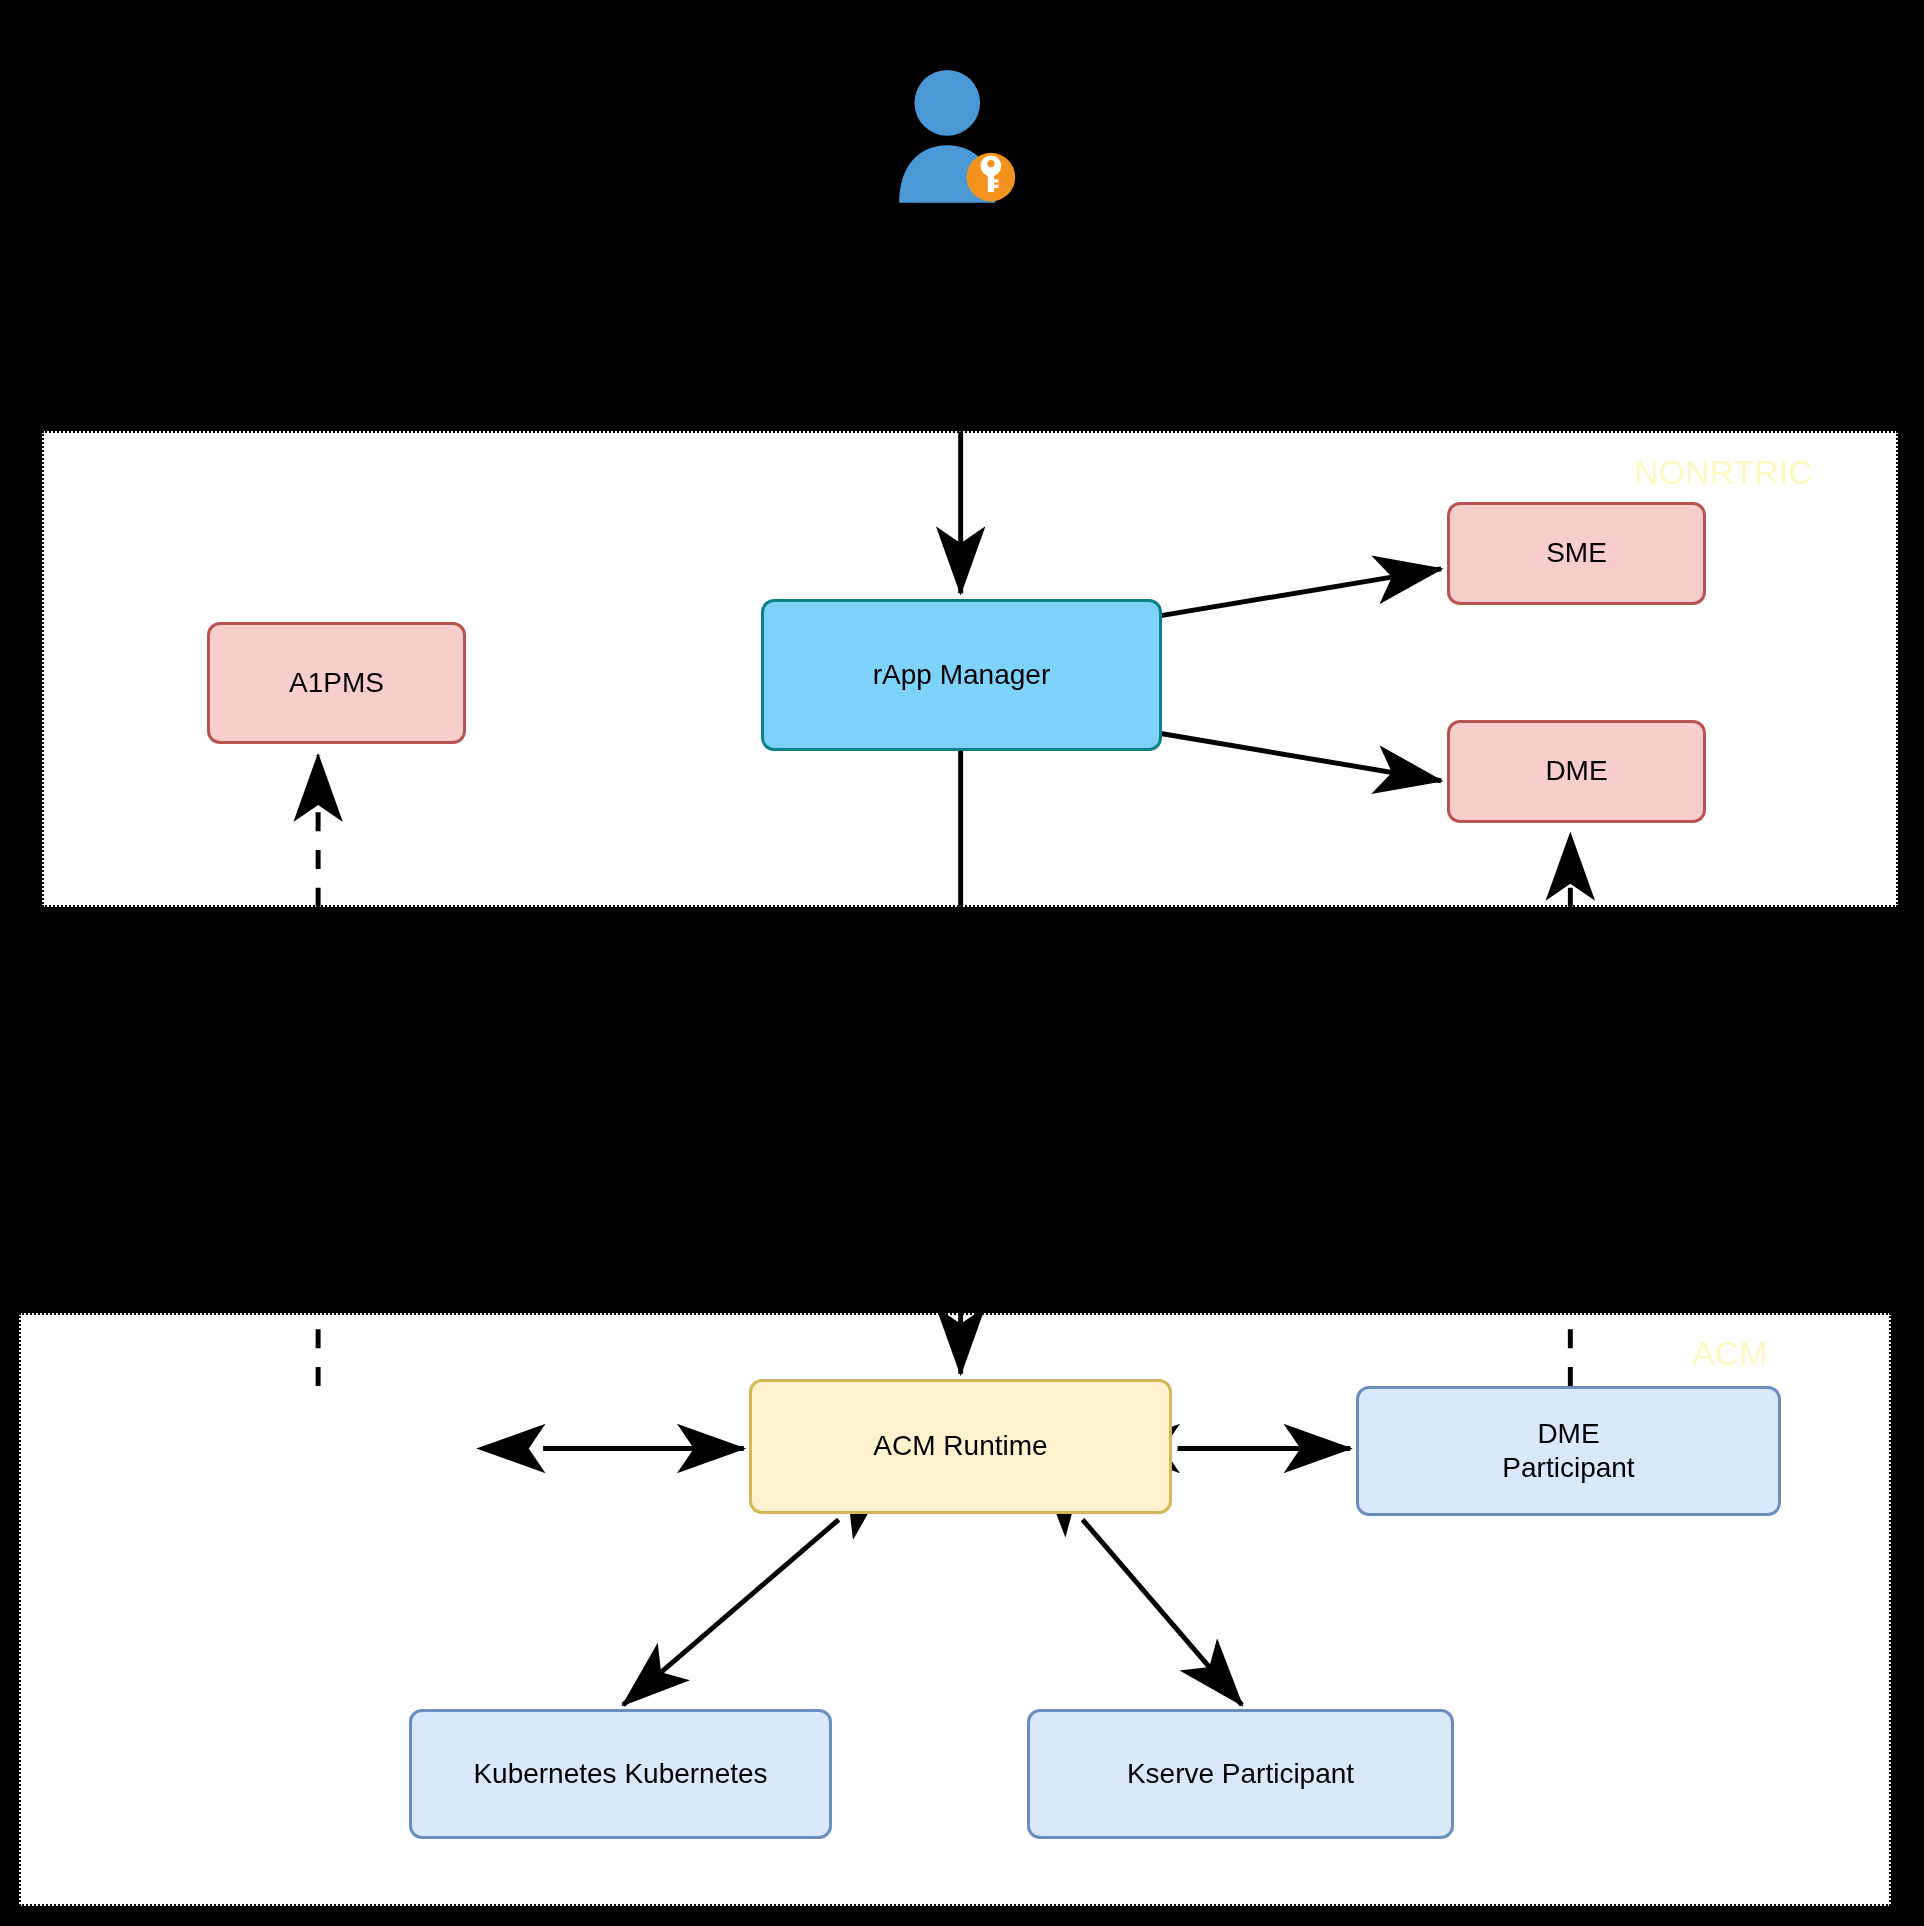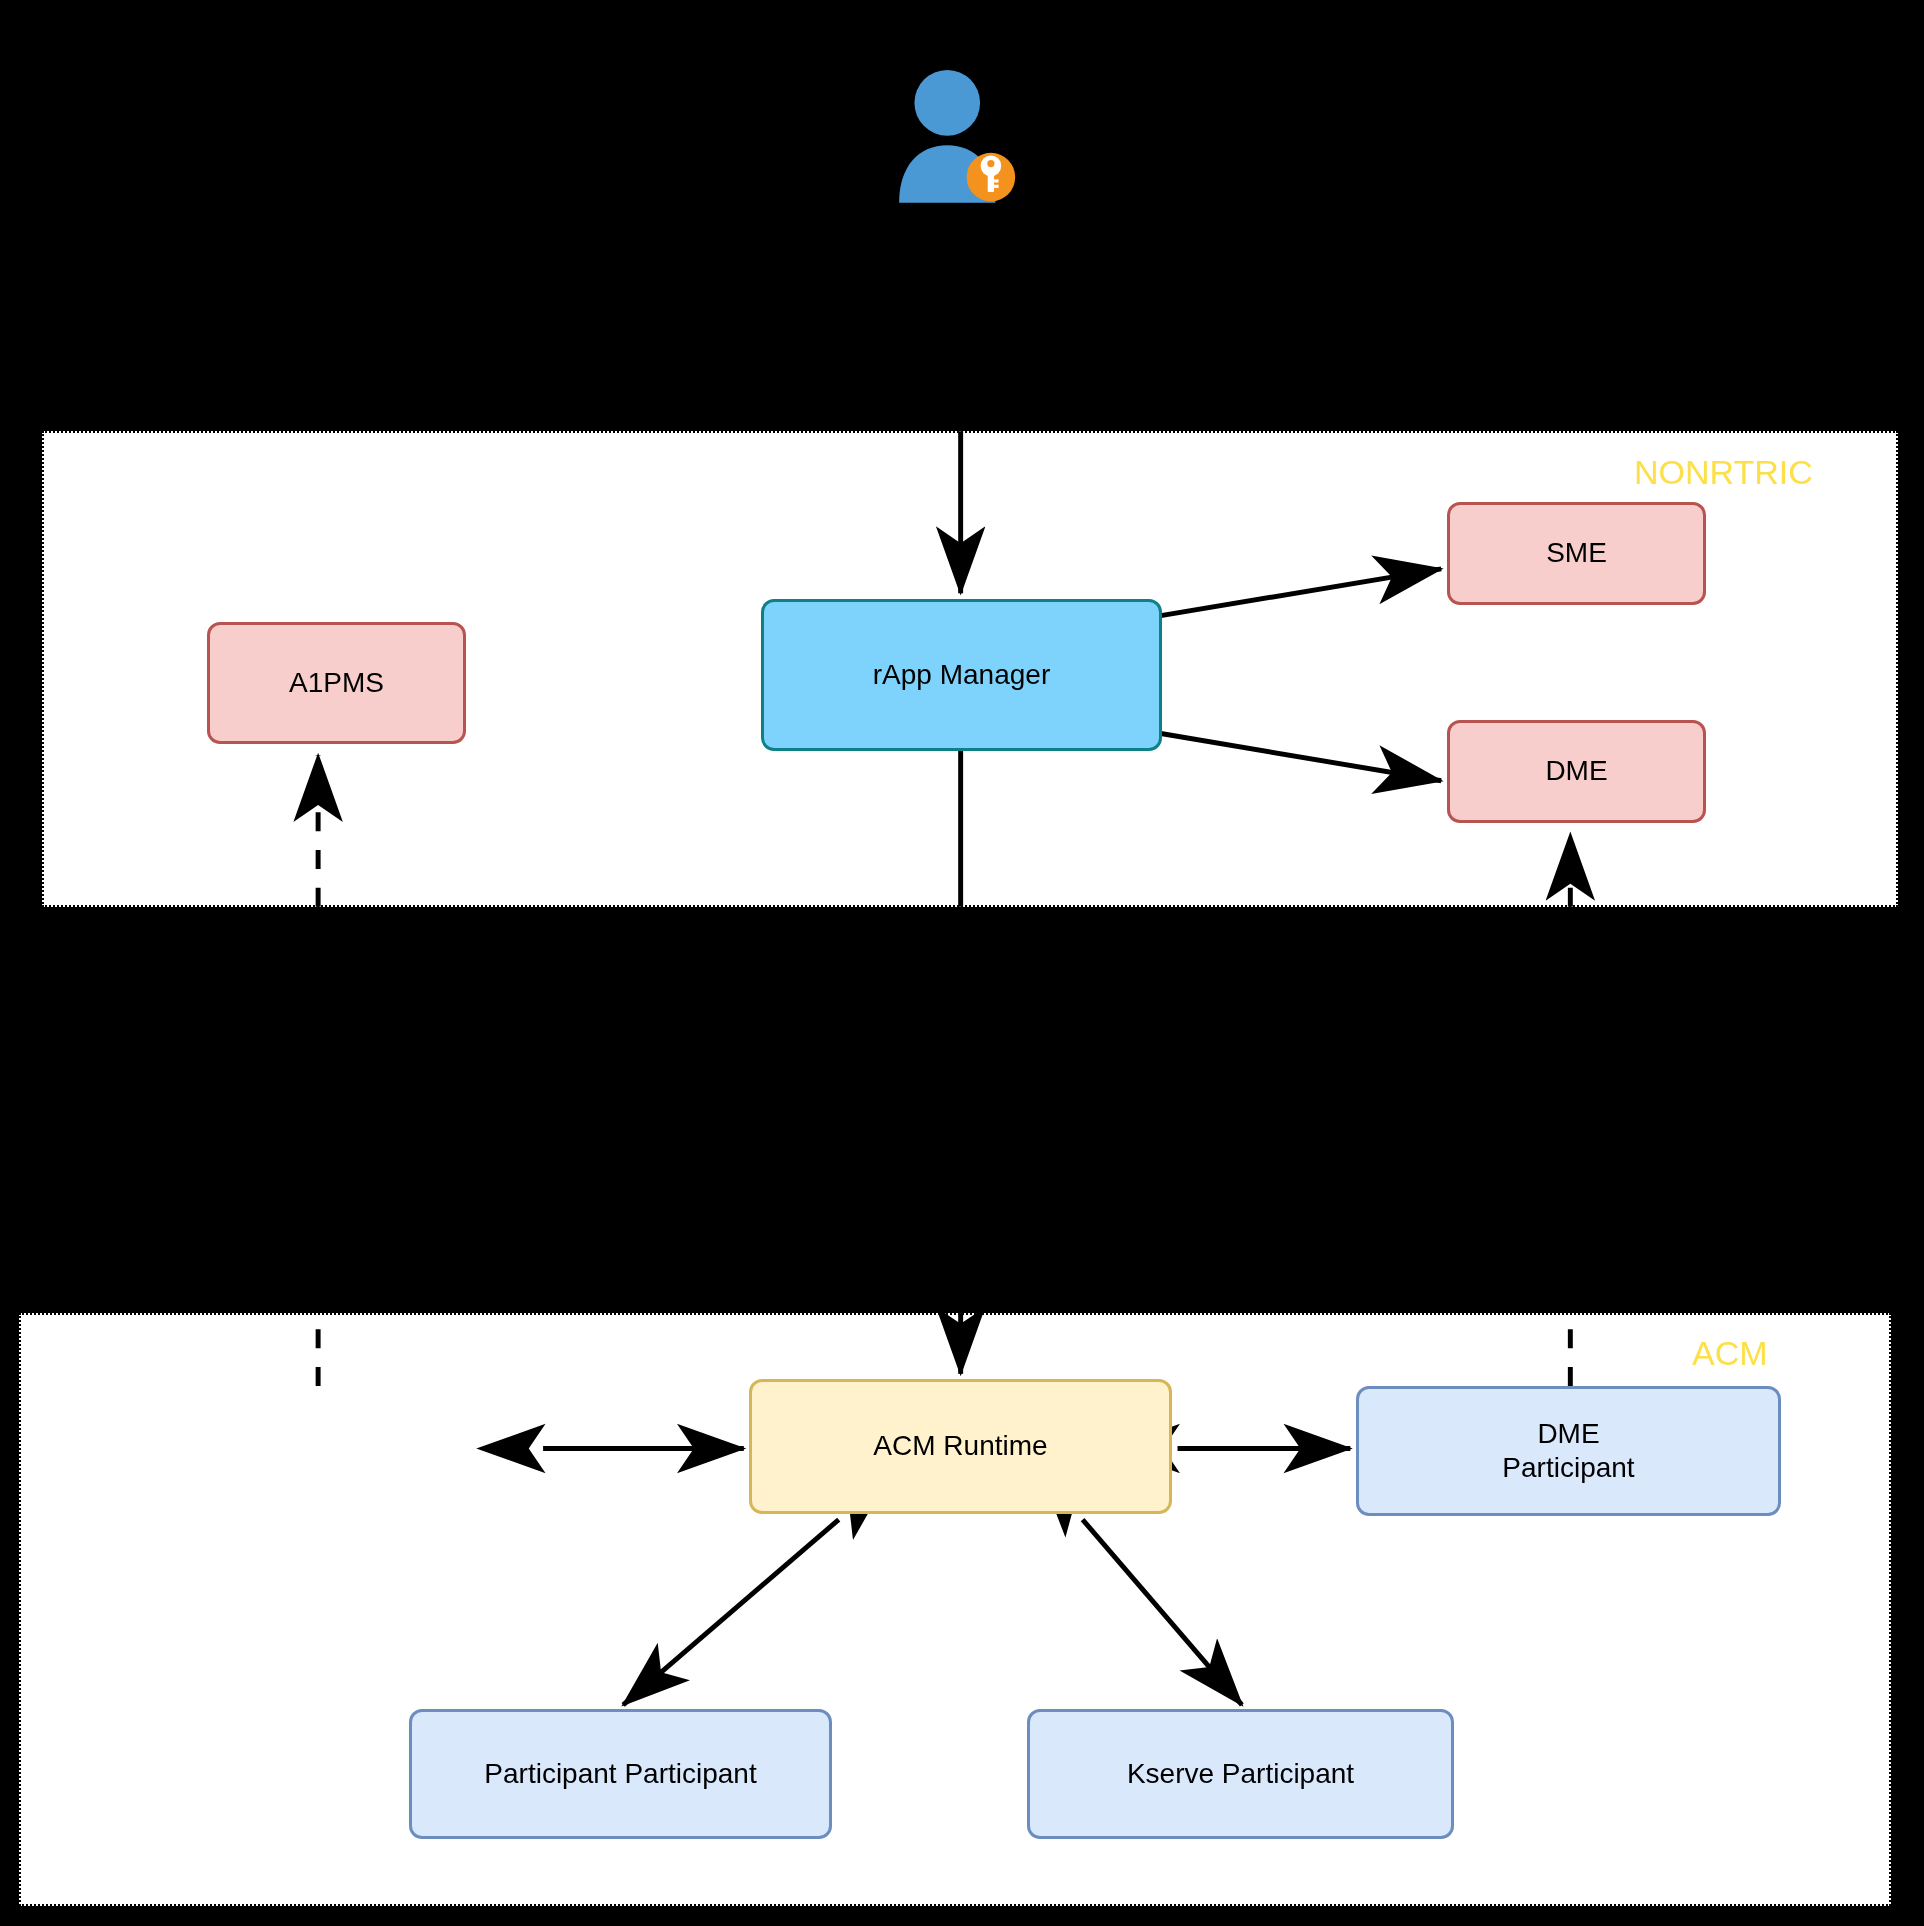--- a/index.html
+++ b/index.html
@@ -19,21 +19,21 @@
     position: absolute;
     left: 0;
     top: 0;
     width: 1924px;
     height: 1926px;
   }
   .zone-label {
     position: absolute;
     font-family: "Liberation Sans", sans-serif;
     font-size: 34px;
-    color: #fde047;
+    color: #fef9c3;
     white-space: nowrap;
   }
   .node {
     position: absolute;
     box-sizing: border-box;
     display: flex;
     align-items: center;
     justify-content: center;
     text-align: center;
     font-family: "Liberation Sans", sans-serif;
@@ -146,18 +146,18 @@
   <div class="node node-red" style="left:1447px; top:720px; width:259px; height:103px;">DME</div>
 
 
   <div class="node node-yellow" style="left:749px; top:1379px; width:423px; height:135px;">ACM Runtime</div>
 
   <div class="node node-blue" style="left:1356px; top:1386px; width:425px; height:130px; flex-direction:column;">
     <span>DME</span>
     <span>Participant</span>
   </div>
 
-  <div class="node node-blue" style="left:409px; top:1709px; width:423px; height:130px;">Participant Participant</div>
+  <div class="node node-blue" style="left:409px; top:1709px; width:423px; height:130px;">Kubernetes Kubernetes</div>
 
   <div class="node node-blue" style="left:1027px; top:1709px; width:427px; height:130px;">Kserve Participant</div>
 
 </div>
 
 
 </body></html>

